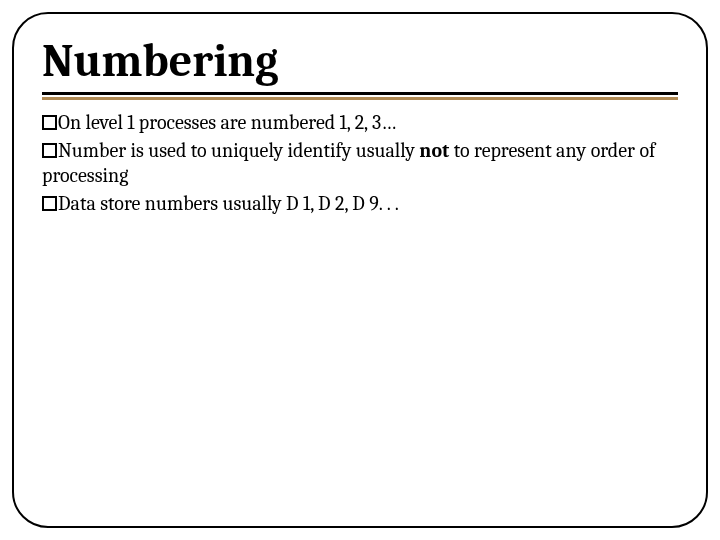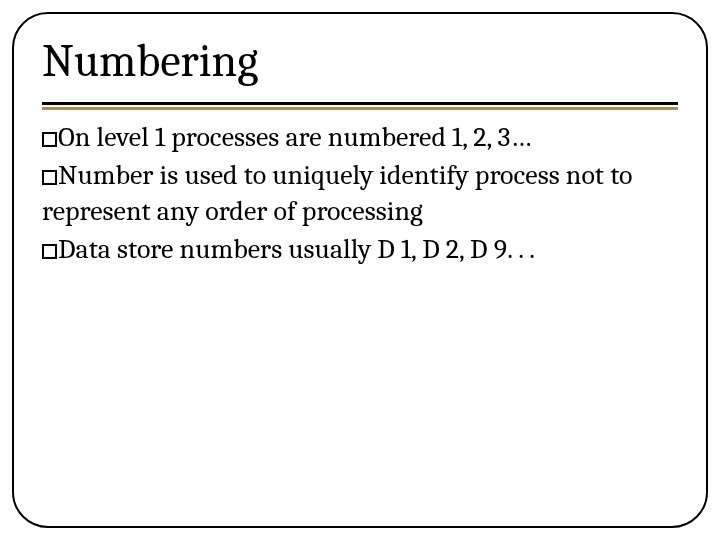--- a/index.html
+++ b/index.html
@@ -17,55 +17,55 @@
     width: 696px;
     height: 516px;
     margin: 12px;
     border: 2.5px solid #000;
     border-radius: 36px;
     padding: 20px 28px 20px 28px;
     overflow: hidden;
   }
   .title {
     font-size: 46px;
-    font-weight: 400;
+    font-weight: 700;
     letter-spacing: 0px;
-    margin: 4px 0 16px 0;
+    margin: 4px 0 6px 0;
     line-height: 1.05;
   }
   .rule-wrap {
     margin-bottom: 10px;
   }
   .rule-dark {
     height: 3px;
     background: #000;
   }
   .rule-color {
     height: 3px;
     background: #b08a54;
     margin-top: 2px;
   }
   .bullets {
-    font-size: 28px;
+    font-size: 20px;
     line-height: 1.28;
   }
   .item {
     margin: 0 0 2px 0;
   }
   .marker {
     display: inline-block;
     width: 15px;
     height: 15px;
     border: 2px solid #000;
     box-sizing: border-box;
     vertical-align: -1px;
     margin-right: 1px;
   }
   .bold {
-    font-weight: 400;
+    font-weight: 700;
   }
 </style>
 </head>
 <body>
 
 <div class="slide">
 
   <div class="title">Numbering</div>
 
   <div class="rule-wrap">
@@ -74,21 +74,21 @@
   </div>
 
   <div class="bullets">
 
     <div class="item">
       <span class="marker"></span><span>On level 1 processes are numbered 1, 2, 3…</span>
     </div>
 
 
     <div class="item">
-      <span class="marker"></span><span>Number is used to uniquely identify process </span><span class="bold">not</span><span> to represent any order of processing</span>
+      <span class="marker"></span><span>Number is used to uniquely identify usually </span><span class="bold">not</span><span> to represent any order of processing</span>
     </div>
 
     <div class="item">
       <span class="marker"></span><span>Data store numbers usually D 1, D 2, D 9. . .</span>
     </div>
 
   </div>
 
 </div>
 

